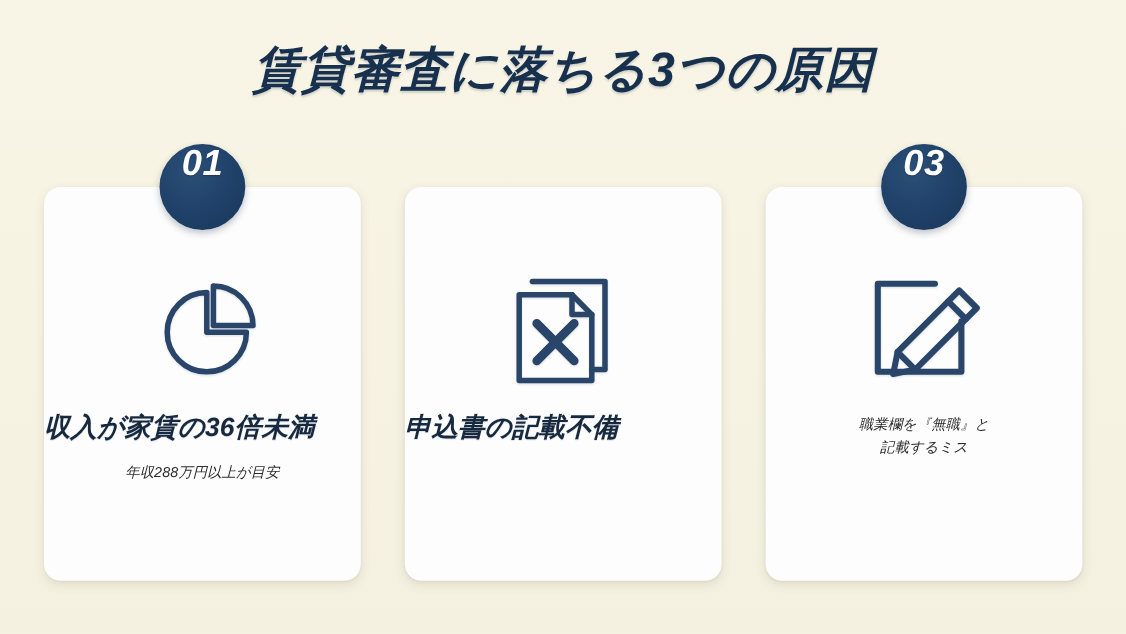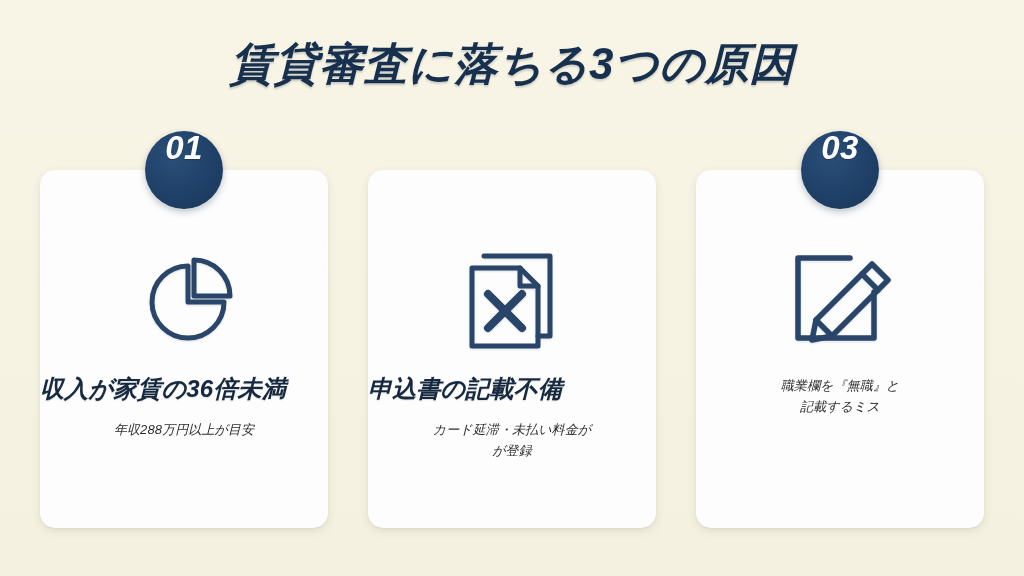--- a/index.html
+++ b/index.html
@@ -172,24 +172,20 @@
           <path d="M10 28 L58 28 L76 46 L76 106 L10 106 Z"></path>
           <path d="M58 28 L58 46 L76 46"></path>
 
           <path d="M26 54 L60 88" stroke-width="8"></path>
           <path d="M60 54 L26 88" stroke-width="8"></path>
         </svg>
       </div>
 
       <div class="card-heading">申込書の記載不備</div>
 
-      <div class="card-body">
-        <span class="line">カード延滞・未払い料金が</span>
-        <span class="line">が登録</span>
-      </div>
     </div>
 
     <div class="card">
       <div class="badge">
         <span class="badge-text">03</span>
       </div>
 
       <div class="icon-wrap">
         <svg width="104" height="104" viewBox="0 0 104 104" fill="none" stroke="#29456a" stroke-width="5.5" stroke-linecap="round" stroke-linejoin="round">
 

